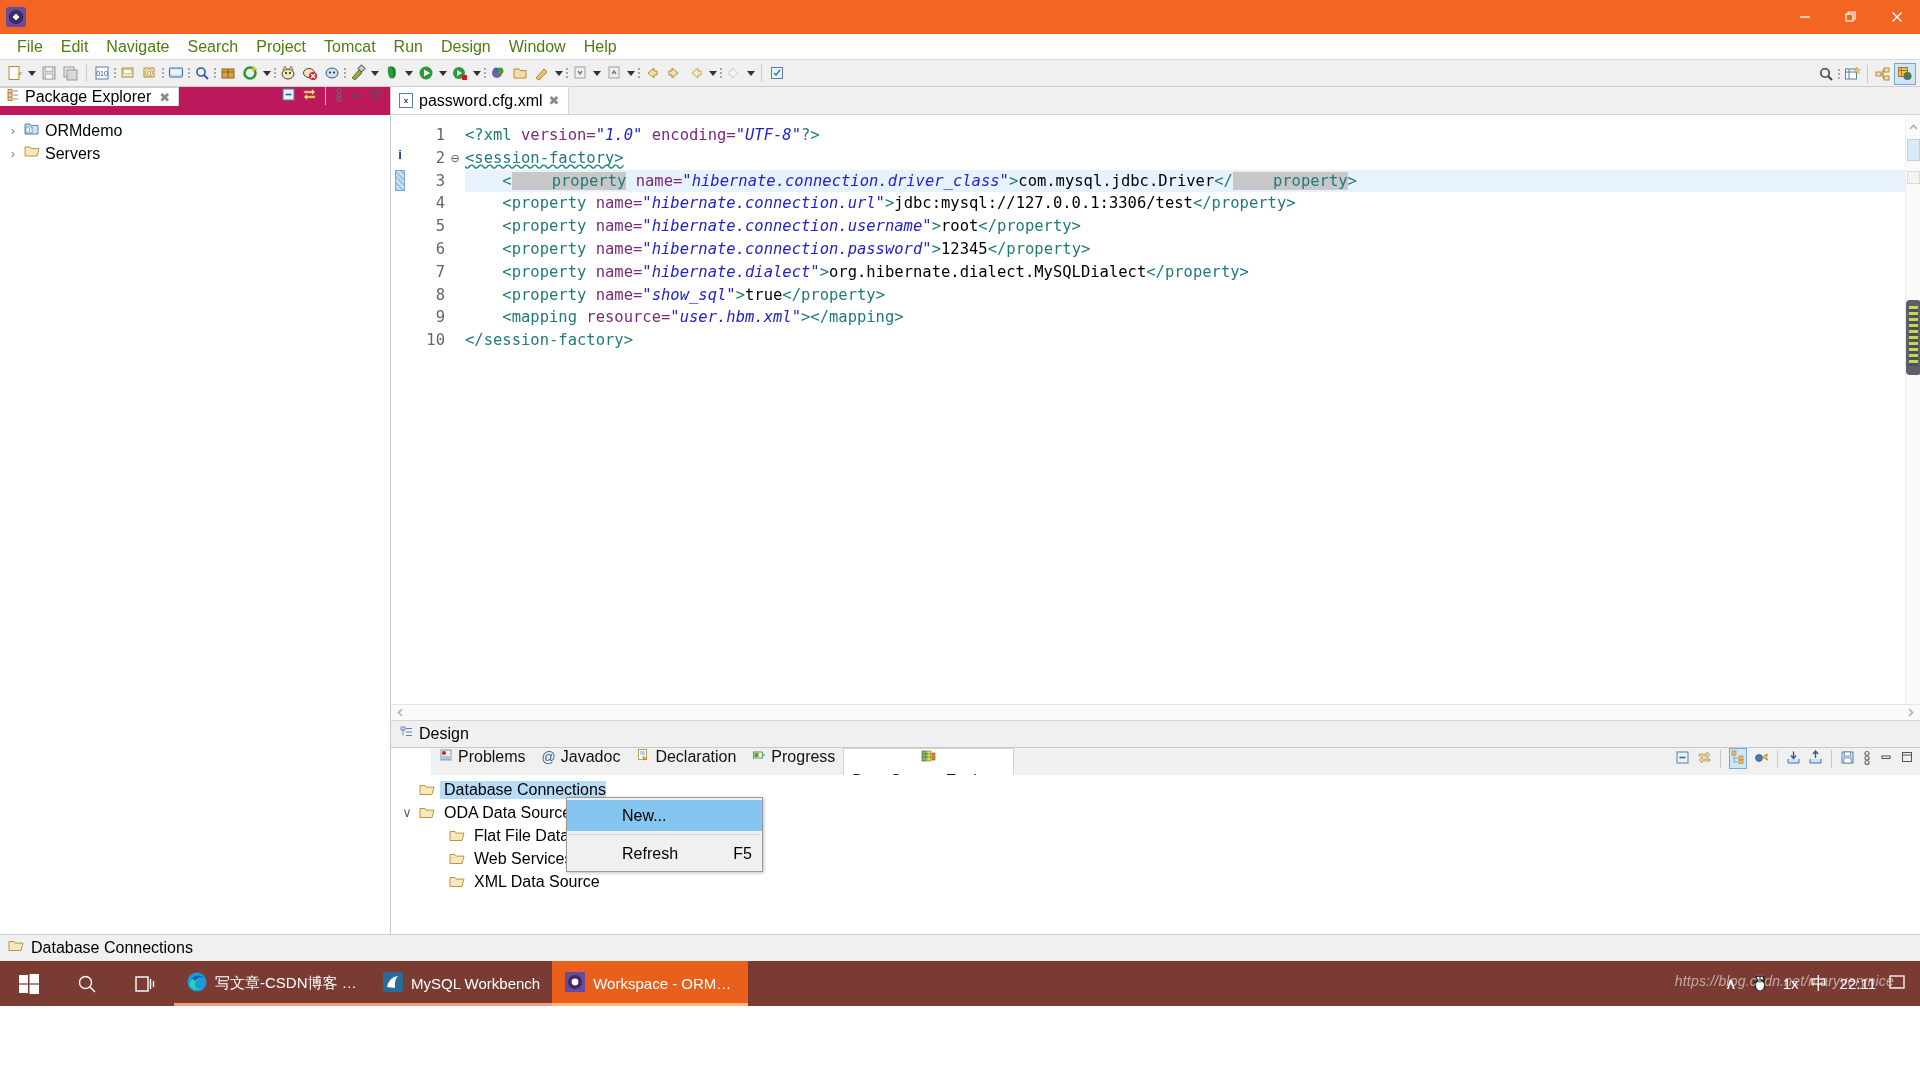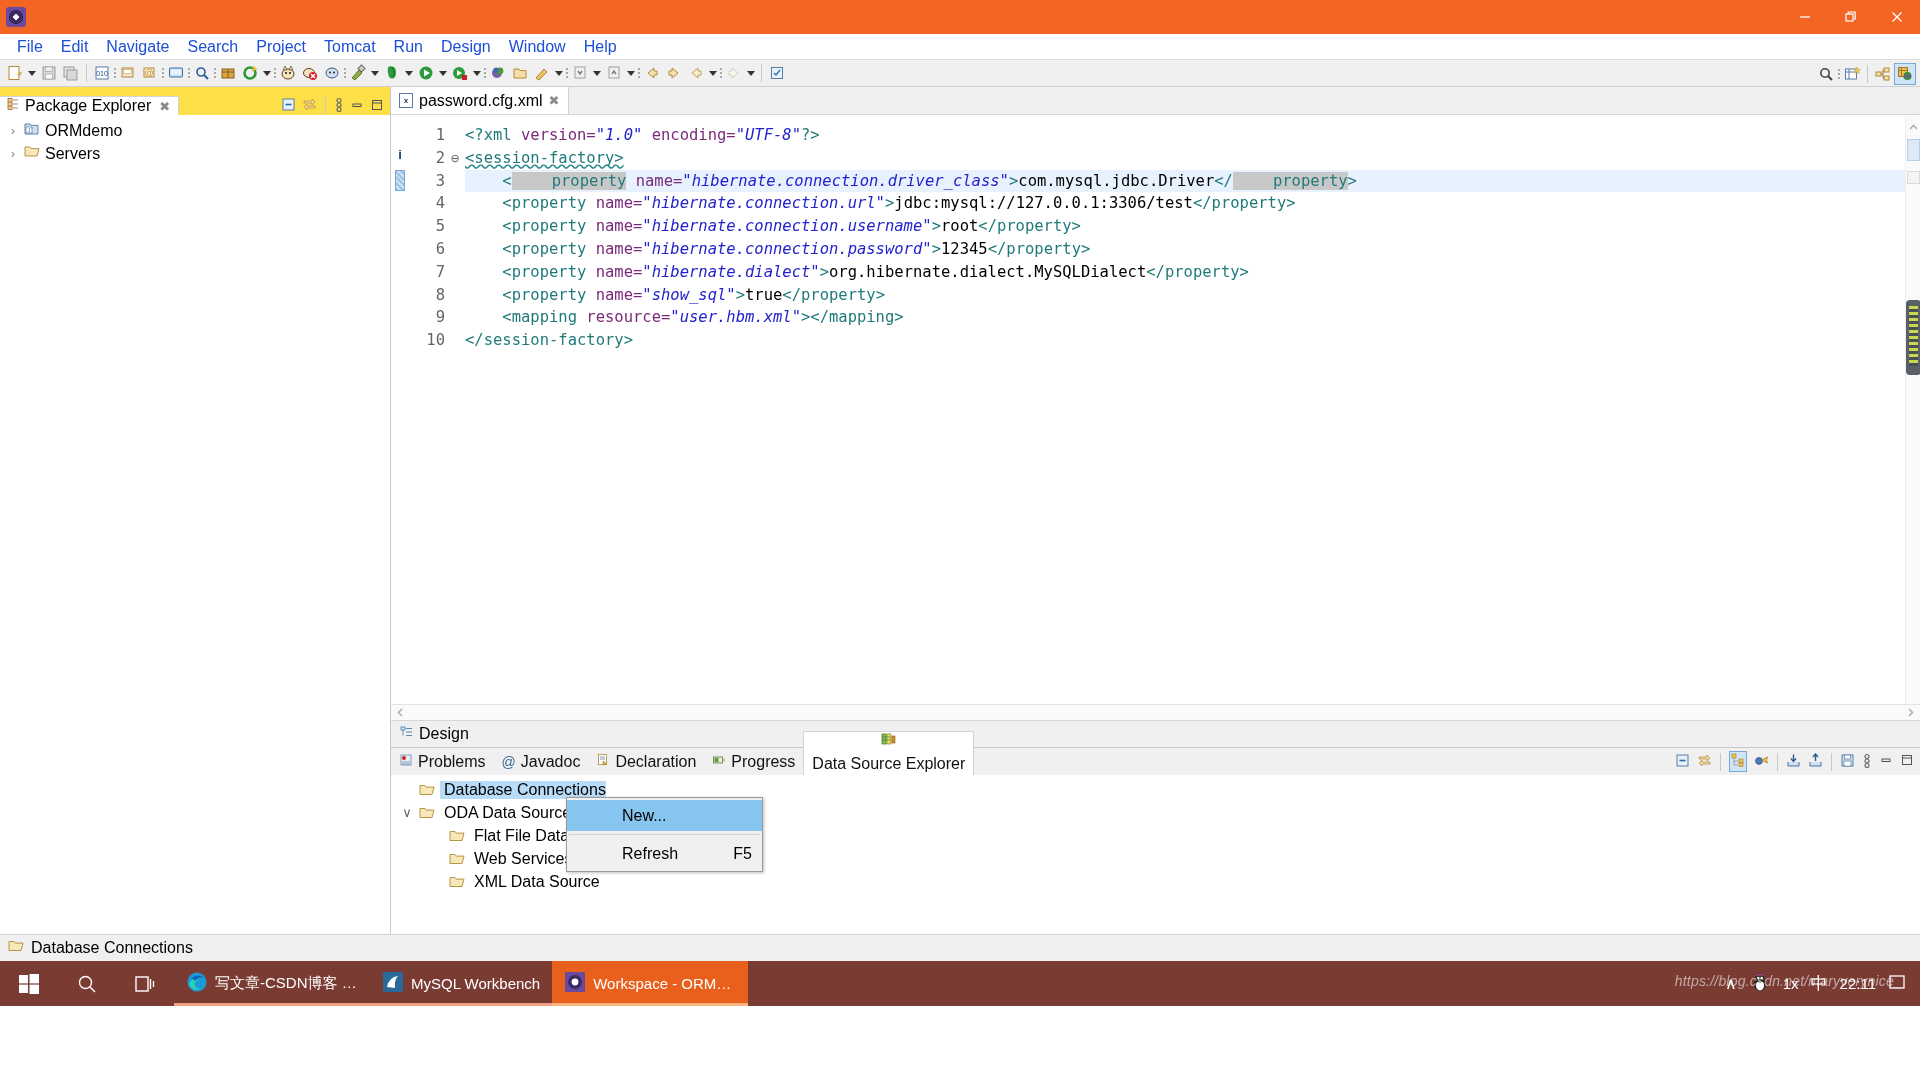--- a/index.html
+++ b/index.html
@@ -31,41 +31,41 @@
   #wincontrols div {
     width:46px; height:34px; display:flex; align-items:center; justify-content:center;
     color:#fff;
   }
   #wincontrols svg { display:block; }
   
   #menubar {
     height:25px; display:flex; align-items:center; background:#fff;
     padding-left:8px; gap:0px; border-bottom:0;
   }
-  #menubar .mi { padding:1px 9px; font-size:16px; white-space:nowrap; color:#1d4ed8; }
+  #menubar .mi { padding:1px 9px; font-size:16px; white-space:nowrap; color:#4d7c0f; }
   
   #toolbar {
     height:28px; background:#f0f0f0; border-top:1px solid #dcdcdc;
     border-bottom:1px solid #cfcfcf; display:flex; align-items:center;
     padding:0 4px; position:relative;
   }
   .tbitem { width:22px;height:22px;display:flex;align-items:center;justify-content:center;flex:0 0 auto;}
   .tbsep { width:1px;height:18px;background:#c8c8c8;margin:0 4px; flex:0 0 auto;}
   .tbdot { width:4px;height:18px;flex:0 0 auto; display:flex;flex-direction:column;justify-content:center;align-items:center;gap:2px;}
   .tbdot i{display:block;width:2px;height:2px;background:#a8a8a8;}
   .arrow-dn {
     width:12px;height:22px;display:flex;align-items:center;justify-content:center;flex:0 0 auto;
   }
   .arrow-dn:after{content:"";border-left:4px solid transparent;border-right:4px solid transparent;border-top:5px solid #333;}
   #toolbar-right { position:absolute; right:4px; top:0; height:28px; display:flex; align-items:center;}
   
   #main { display:flex; height:847px; background:#fff; }
   
   #leftview { width:391px; border-right:1px solid #c8c8c8; display:flex; flex-direction:column; background:#fff;}
-  .viewtabbar { height:28px; display:flex; align-items:flex-end; background:#fde047; position:relative;}
+  .viewtabbar { height:28px; display:flex; align-items:flex-start; background:#be185d; position:relative;}
   .viewtab {
     display:flex;align-items:center;gap:5px;padding:0 8px 0 6px;background:#fff;
     border-top:1px solid #d4d4d4;border-right:1px solid #d4d4d4;
     font-size:16px; white-space:nowrap;
   }
   .viewtab .closex { font-size:13px; color:#8a8a8a; margin-left:3px;}
   .viewtools { margin-left:auto; display:flex; align-items:center; gap:6px; padding-right:6px;}
   #lefttree { flex:1; padding-top:4px; font-size:16px;}
   .trow { display:flex; align-items:center; height:23px; padding-left:6px; gap:4px; white-space:nowrap;}
   .twist { width:14px; text-align:center; color:#888; font-size:13px; flex:0 0 auto;}
@@ -106,21 +106,21 @@
   #edvscroll .up{position:absolute;top:4px;left:2px;width:11px;height:11px;}
   #edvscroll .thumb{position:absolute;top:24px;left:1px;width:13px;height:22px;border:1px solid #b9cfe6;background:#dce9f7;}
   #edvscroll .thumb2{position:absolute;top:56px;left:1px;width:13px;height:13px;border:1px solid #dadada;background:#f4f4f4;}
   #edhscroll{height:16px;background:#fafafa;border-top:1px solid #e4e4e4;display:flex;align-items:center;justify-content:space-between;padding:0 4px;}
   
   #dstabs{height:27px;background:#f0f0f0;display:flex;align-items:stretch;border-top:1px solid #d6d6d6;}
   .dstab{display:flex;align-items:center;gap:5px;padding:0 9px;font-size:16px;white-space:nowrap;}
   .dstab.sel{background:#fff;border:1px solid #b5b5b5;border-bottom:none;margin-top:36px;}
   
   #bottompanel{height:187px;display:flex;flex-direction:column;border-top:1px solid #c8c8c8;background:#fff;}
-  #btabbar{height:27px;background:#f0f0f0;display:flex;align-items:center;position:relative;}
+  #btabbar{height:27px;background:#f0f0f0;display:flex;align-items:flex-start;position:relative;margin-left:40px;}
   .btab{display:flex;align-items:center;gap:5px;padding:0 8px;font-size:16px;white-space:nowrap;color:#111;}
   .btab.sel{background:#fff;border-top:1px solid #d4d4d4;border-left:1px solid #d4d4d4;border-right:1px solid #d4d4d4;flex-direction:column;}
   .btools{margin-left:auto;display:flex;align-items:center;gap:7px;padding-right:6px;}
   #bbody{flex:1;position:relative;background:#fff;padding-top:3px;font-size:16px;overflow:hidden;}
   .dsrow{display:flex;align-items:center;height:23px;gap:4px;white-space:nowrap;}
   .dsrow.sel .lbl{background:#b8dcf8;}
   
   #ctxmenu{
     position:absolute; left:175px; top:22px; width:197px; background:#f0f0f0;
     border:1px solid #9a9a9a; box-shadow:1px 1px 3px rgba(0,0,0,.25); padding:2px 0; z-index:50;

